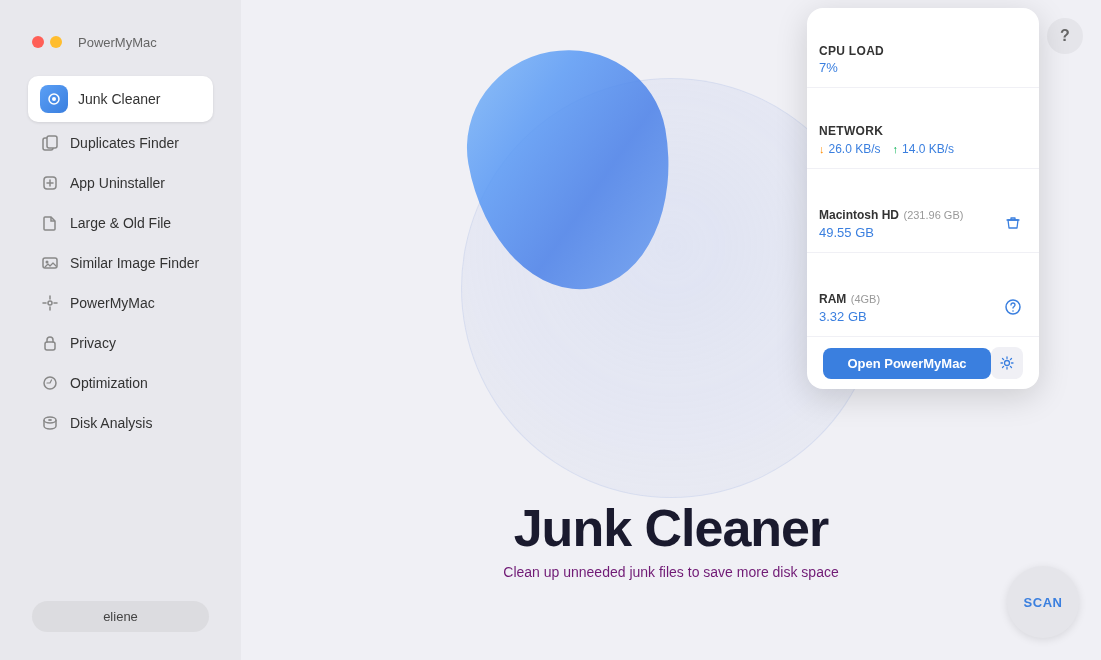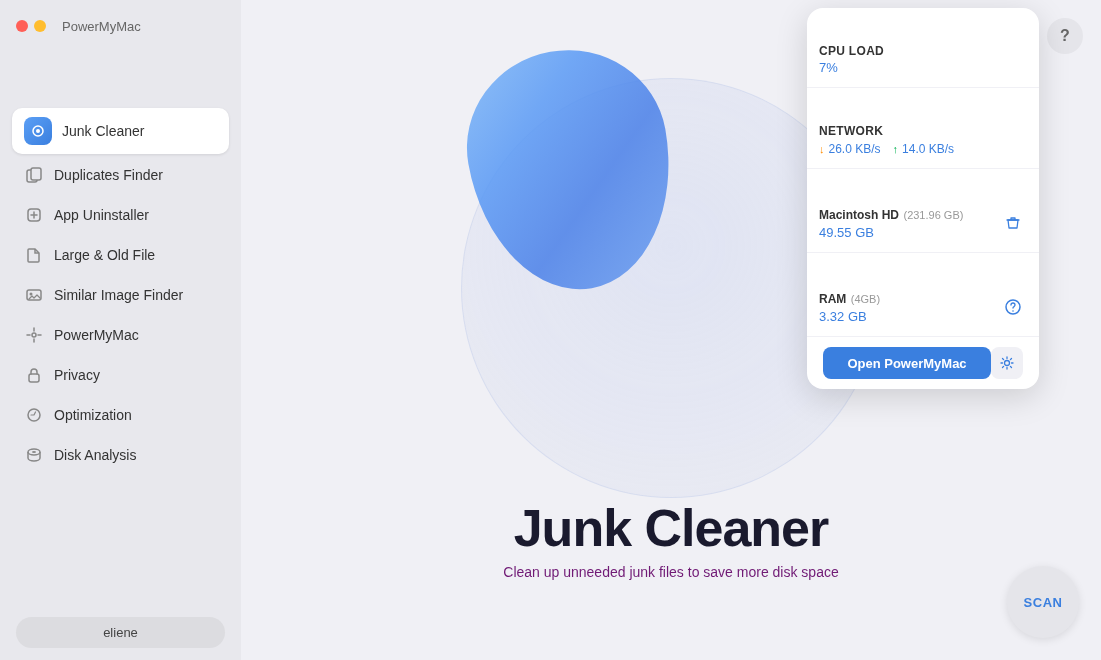--- a/index.html
+++ b/index.html
@@ -12,23 +12,22 @@
       overflow: hidden;
     }
 
     
     .sidebar {
       width: 241px;
       min-width: 241px;
       background: #e8e8ed;
       display: flex;
       flex-direction: column;
-      padding: 0;
+      padding: 16px;
       height: 660px;
-      gap: 48px;
     }
 
     .titlebar {
       display: flex;
       align-items: center;
       padding: 12px 16px;
       gap: 8px;
       height: 52px;
     }
 
@@ -273,20 +272,21 @@
     }
 
     .speed-arrow {
       font-size: 11px;
     }
     .speed-arrow.down { color: #ff8c00; }
     .speed-arrow.up { color: #00b050; }
 
     .popup-actions {
       display: flex;
+      align-items: center;
       padding: 10px 16px;
     }
 
     .open-btn {
       flex: 1;
       background: #3a7fdf;
       color: white;
       border: none;
       border-radius: 8px;
       padding: 8px 12px;

